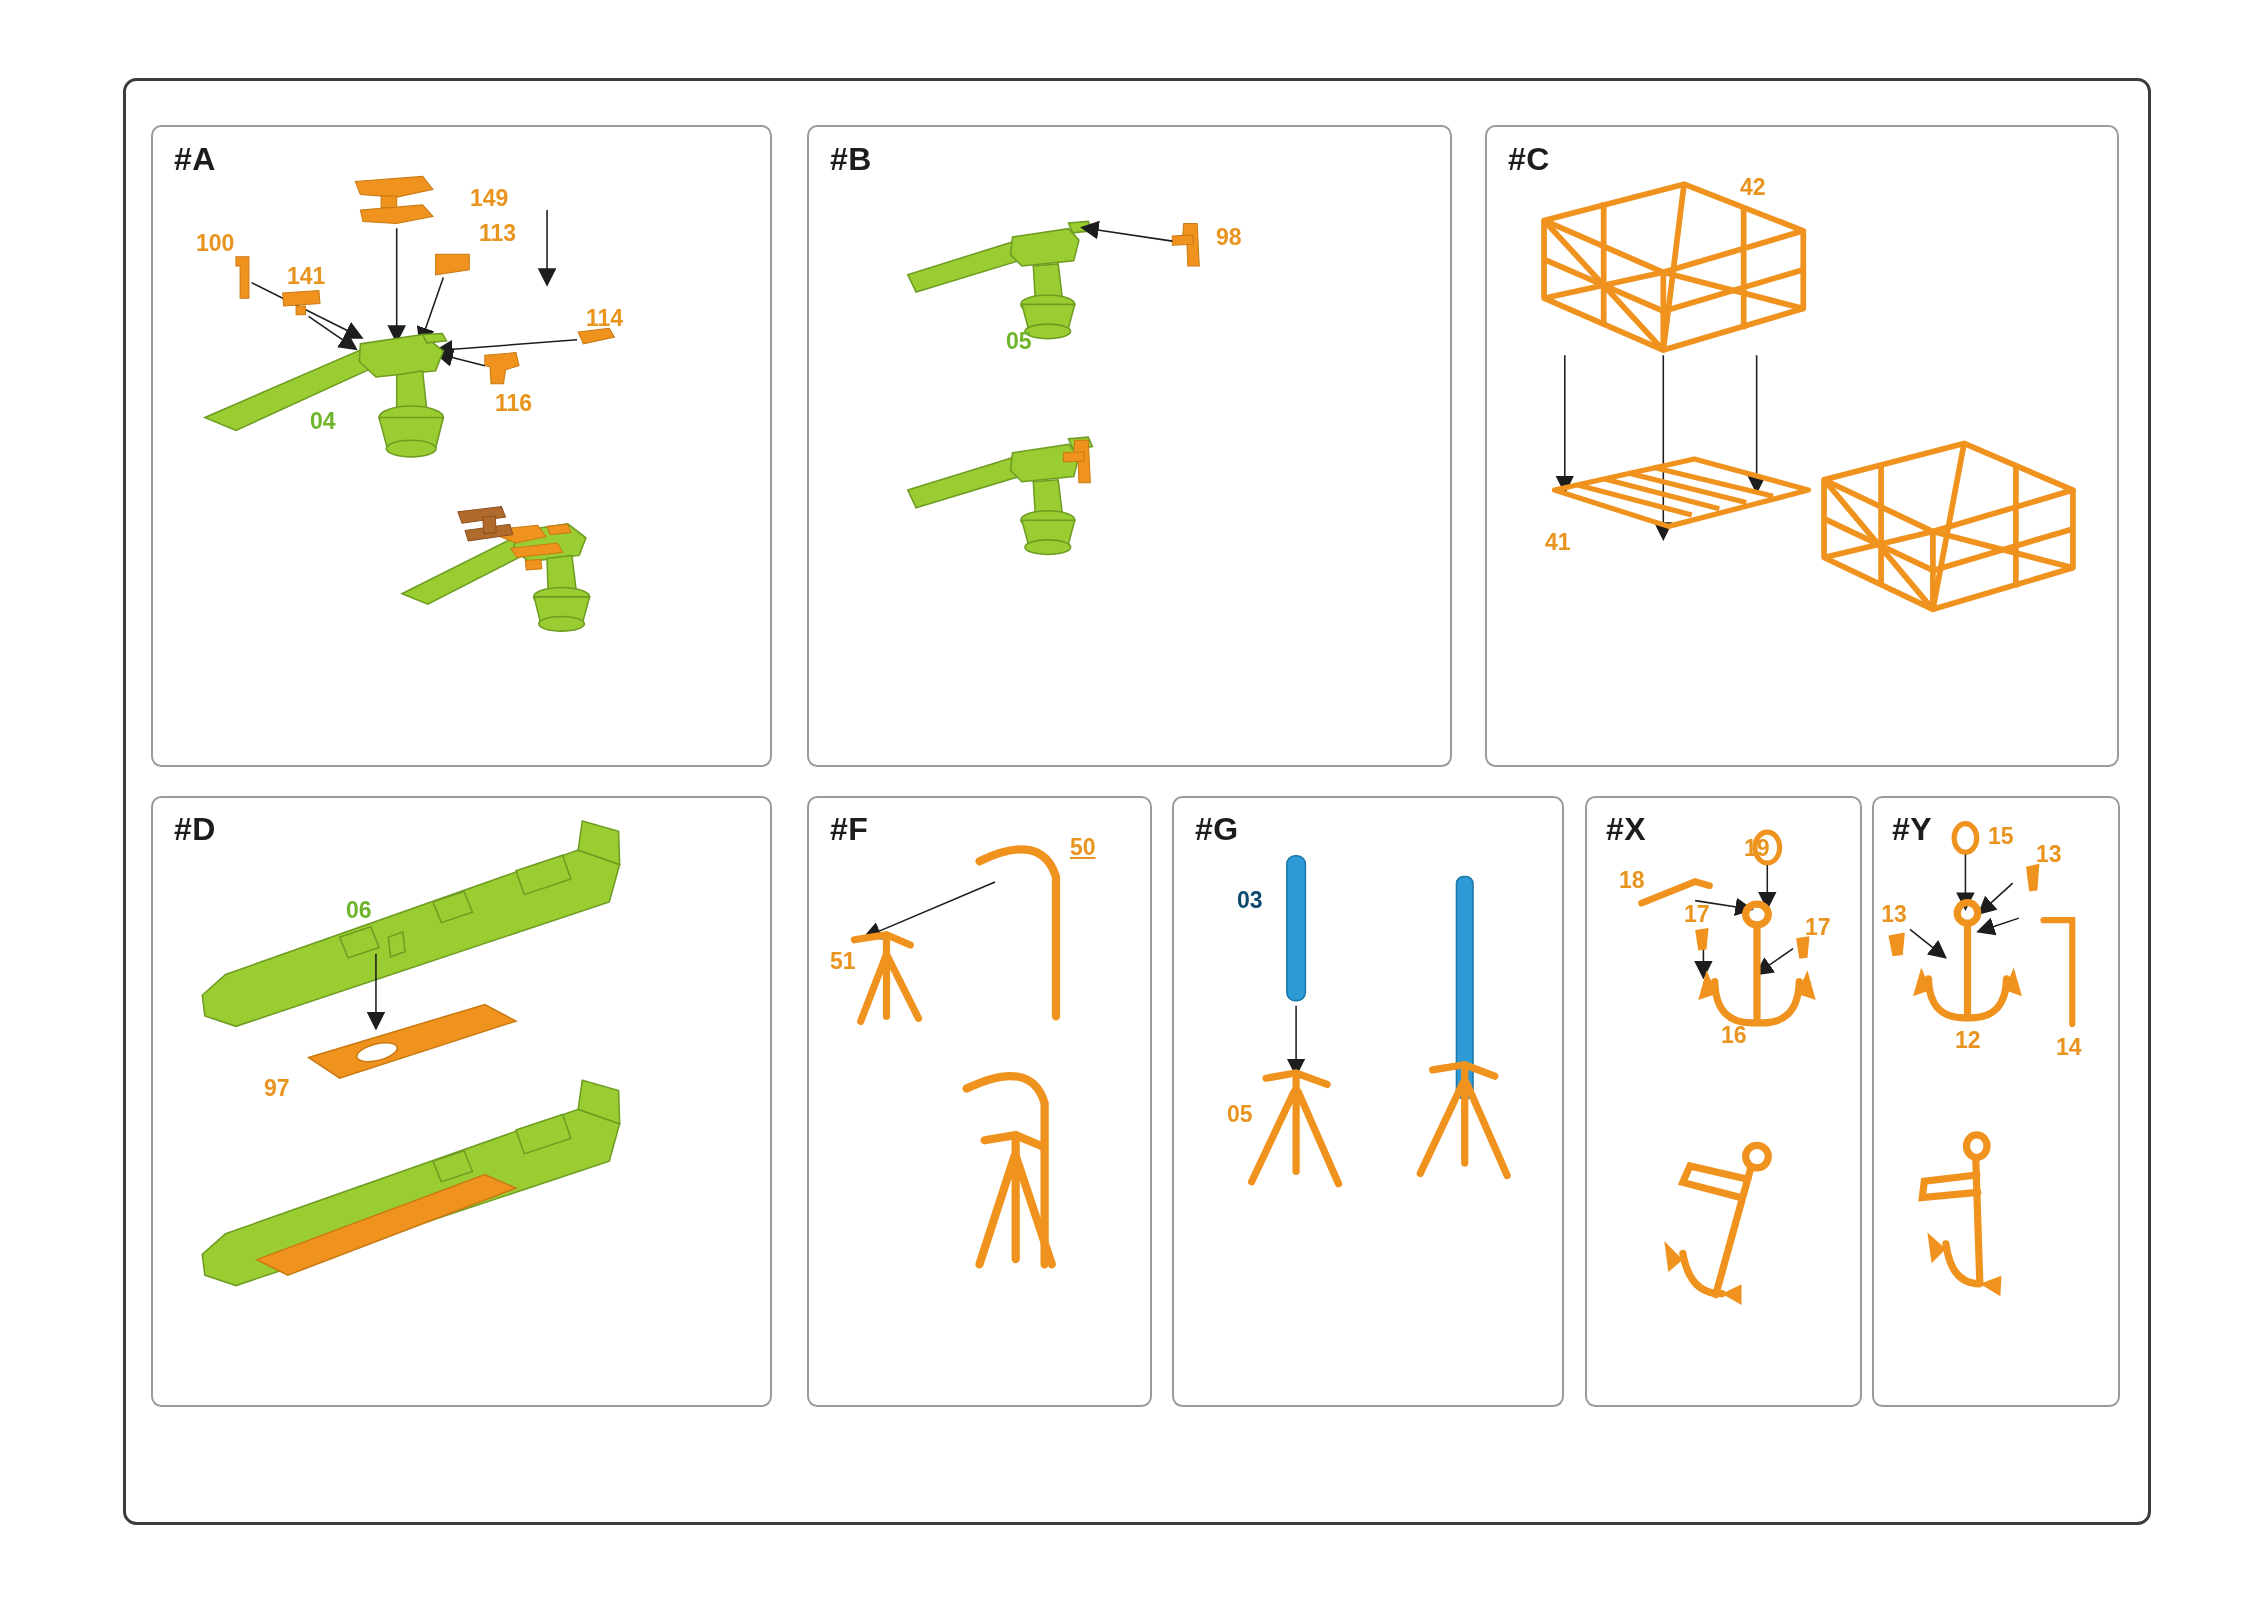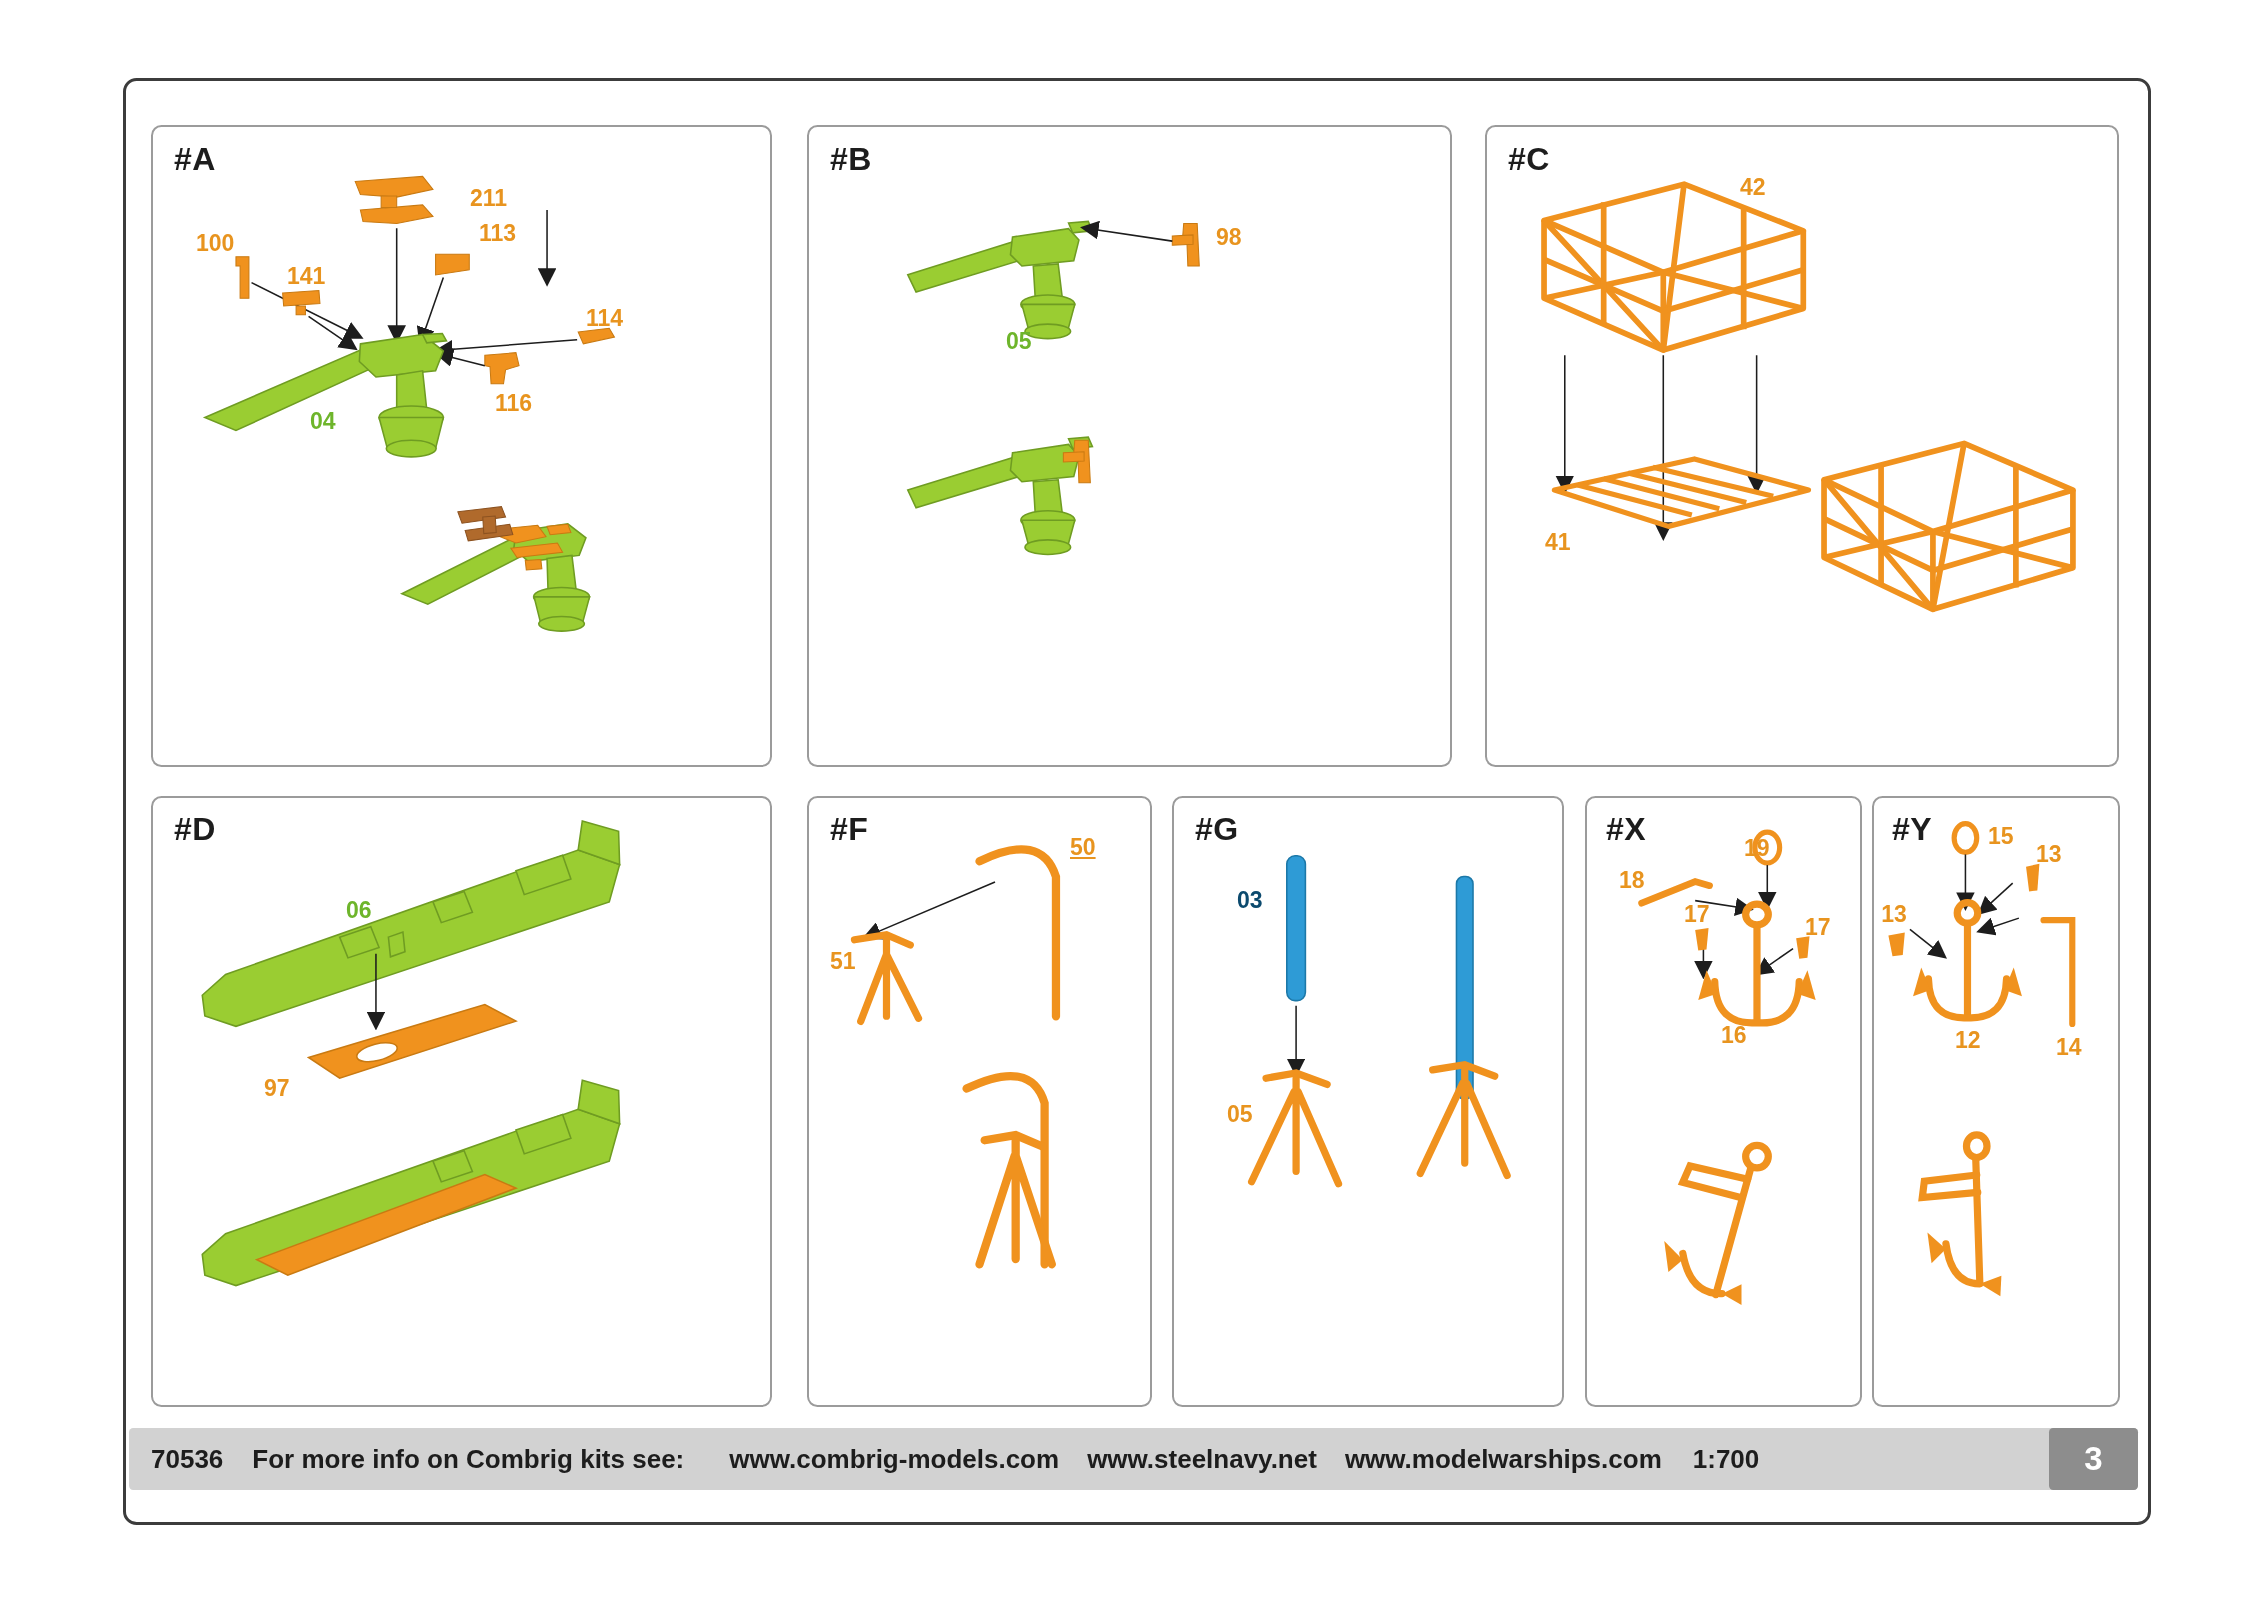--- a/index.html
+++ b/index.html
@@ -106,21 +106,21 @@
           <path d="M760,770 L800,766 L806,782 L766,786 z"></path>
           <path d="M718,836 L748,834 L750,852 L720,854 z"></path>
         </g>
         <g fill="#B06A2C" stroke="#8c5220" stroke-width="2">
           <path d="M588,742 L672,732 L680,752 L596,764 z"></path>
           <path d="M602,778 L688,766 L694,786 L608,798 z"></path>
           <path d="M636,752 L660,750 L662,782 L638,784 z"></path>
         </g>
       </g>
     </svg>
-    <div class="lbl or" style="left:317px;top:58px;">211</div>
+    <div class="lbl or" style="left:317px;top:58px;">149</div>
     <div class="lbl or" style="left:326px;top:93px;">113</div>
     <div class="lbl or" style="left:43px;top:103px;">100</div>
     <div class="lbl or" style="left:134px;top:136px;">141</div>
     <div class="lbl or" style="left:433px;top:178px;">114</div>
     <div class="lbl or" style="left:342px;top:263px;">116</div>
     <div class="lbl gr" style="left:157px;top:281px;">04</div>
   </div>
 
   <div class="panel" style="left:807px;top:125px;width:645px;height:642px;">
     <div class="ptitle" style="left:21px;top:13.6px;">#B</div>
@@ -396,27 +396,14 @@
         <path d="M206,940 L248,924 L246,964 z" fill="#F0921E" stroke="none"></path>
       </g>
     </svg>
     <div class="lbl or" style="left:114px;top:25px;">15</div>
     <div class="lbl or" style="left:162px;top:43px;">13</div>
     <div class="lbl or" style="left:7.3px;top:103px;">13</div>
     <div class="lbl or" style="left:81px;top:229px;">12</div>
     <div class="lbl or" style="left:182px;top:236px;">14</div>
   </div>
 
-  <div id="footer">
-    <div id="footbar">
-      <span class="ftxt" style="margin-left:22px;">70536</span>
-      <span class="ftxt" style="margin-left:29px;">For more info on Combrig kits see:</span>
-      <span class="ftxt" style="margin-left:45px;">www.combrig-models.com</span>
-      <span class="ftxt" style="margin-left:28px;">www.steelnavy.net</span>
-      <span class="ftxt" style="margin-left:28px;">www.modelwarships.com</span>
-      <span class="ftxt" style="margin-left:31px;">1:700</span>
-    </div>
-    <div id="pagenum">
-      <span>3</span>
-    </div>
-  </div>
 </div>
 
 
 </body></html>

